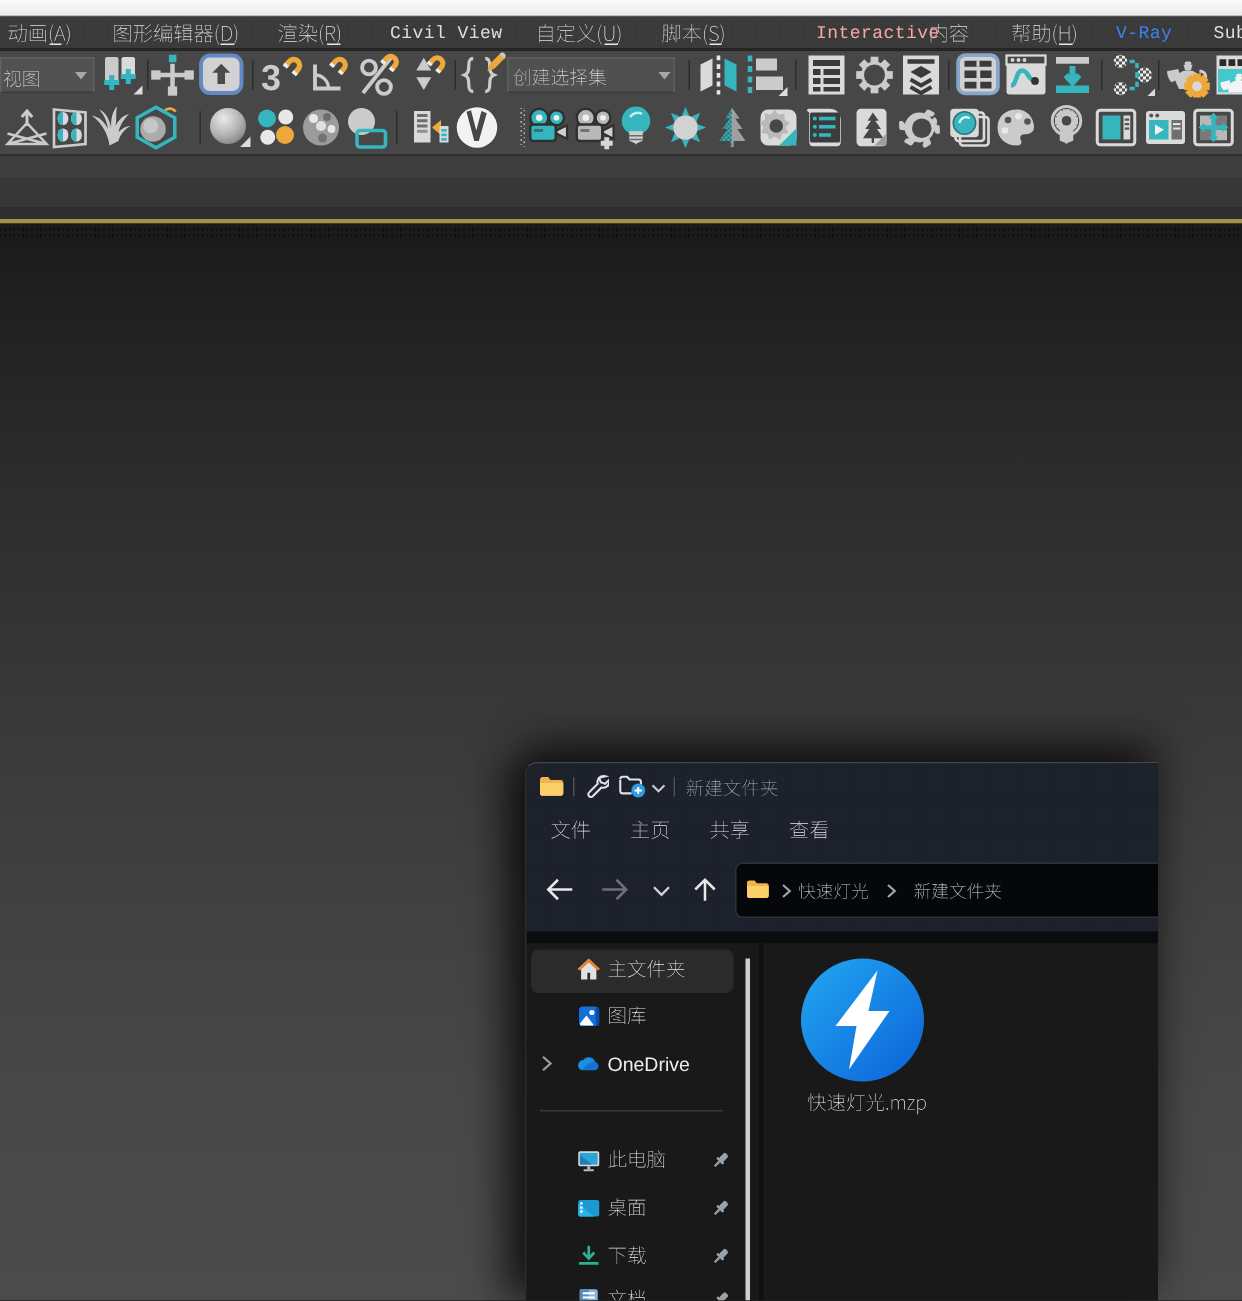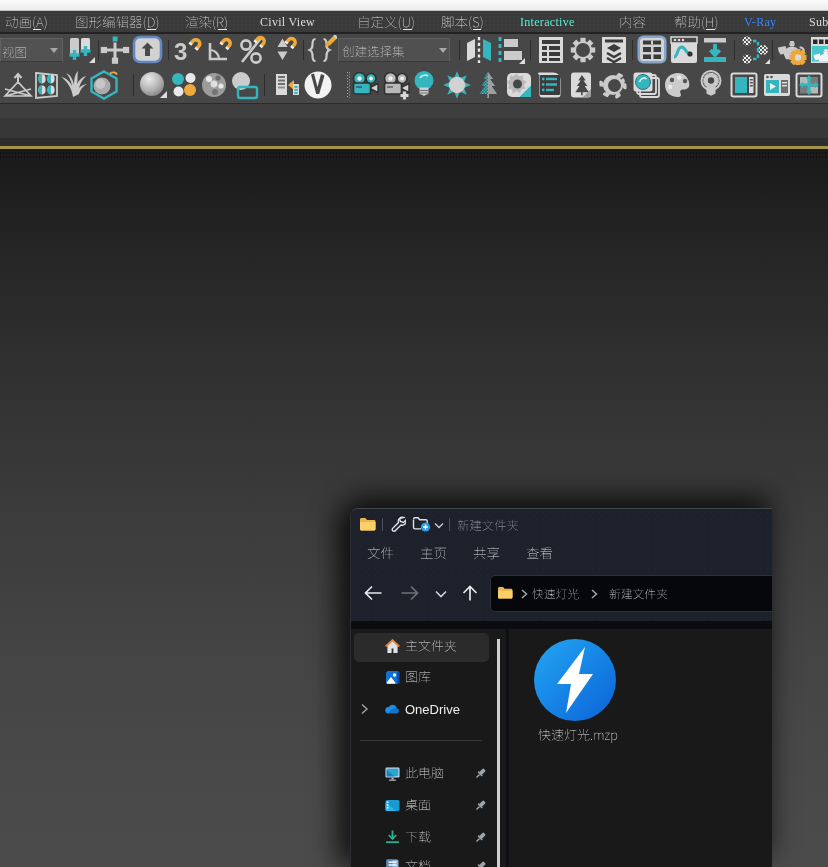--- a/index.html
+++ b/index.html
@@ -1,20 +1,20 @@
 <!DOCTYPE html>
 <html><head><meta charset="utf-8"><style>
 
 *{margin:0;padding:0;box-sizing:border-box}
 html,body{width:828px;height:867px;overflow:hidden;background:#222}
 body{font-family:"Liberation Sans",sans-serif}
 #root{position:relative;width:828px;height:867px;overflow:hidden}
 .abs{position:absolute}
 .sep1{position:absolute;width:1px;height:20px;top:40px;background:#2d2d2d}
-.mono{font-family:Liberation Serif, serif}
+.mono{font-family:Liberation Mono, monospace}
 
 </style></head><body>
 <div id="root">
 <div class="abs" style="left:0;top:0;width:828px;height:11px;background:linear-gradient(#fbfbfb,#ececec);border-bottom:1px solid #c0c0c0"></div>
 <div class="abs" style="left:0;top:11px;width:828px;height:22px;background:#3a3a3a;border-bottom:1px solid #232323;background-image:radial-gradient(rgba(255,255,255,.025) .7px,transparent 1px);background-size:4px 4px"></div>
 <svg class="abs" style="left:5px;top:12.8px" width="43" height="18.2" viewBox="0 -14.2 43 18.2">
       <path d="M6.9 -7.9H12.4V-7.5H6.9ZM12.3 -7.9H12.7Q12.7 -7.9 12.7 -7.9Q12.7 -7.8 12.7 -7.7Q12.7 -7.7 12.7 -7.6Q12.6 -5.5 12.5 -4.0Q12.4 -2.6 12.3 -1.7Q12.2 -0.8 12.1 -0.3Q12.0 0.2 11.8 0.4Q11.6 0.6 11.4 0.7Q11.2 0.8 10.9 0.8Q10.6 0.8 10.1 0.8Q9.6 0.8 9.0 0.7Q9.0 0.6 9.0 0.5Q8.9 0.4 8.9 0.3Q9.5 0.4 10.1 0.4Q10.7 0.4 10.9 0.4Q11.1 0.4 11.2 0.4Q11.3 0.3 11.4 0.2Q11.6 0.0 11.7 -0.5Q11.8 -0.9 11.9 -1.9Q12.0 -2.8 12.1 -4.2Q12.2 -5.7 12.3 -7.8ZM9.3 -11.0H9.7Q9.7 -9.7 9.6 -8.4Q9.6 -7.1 9.4 -5.7Q9.3 -4.4 9.0 -3.2Q8.7 -1.9 8.1 -0.9Q7.6 0.2 6.8 0.9Q6.7 0.9 6.7 0.9Q6.6 0.8 6.5 0.8Q6.5 0.7 6.4 0.7Q7.2 -0.0 7.8 -1.0Q8.3 -2.1 8.6 -3.3Q8.9 -4.5 9.1 -5.9Q9.2 -7.2 9.2 -8.5Q9.3 -9.8 9.3 -11.0ZM1.3 -10.0H6.5V-9.7H1.3ZM0.8 -6.8H6.7V-6.4H0.8ZM4.9 -4.8 5.2 -4.9Q5.5 -4.3 5.8 -3.5Q6.1 -2.8 6.3 -2.1Q6.6 -1.4 6.7 -0.9L6.3 -0.8Q6.2 -1.3 6.0 -2.0Q5.7 -2.7 5.4 -3.4Q5.1 -4.1 4.9 -4.8ZM1.2 -0.9V-1.3L1.5 -1.5L6.0 -2.3Q6.0 -2.2 6.0 -2.1Q6.0 -2.0 6.1 -1.9Q4.8 -1.7 3.9 -1.5Q3.1 -1.4 2.6 -1.3Q2.1 -1.2 1.8 -1.1Q1.5 -1.0 1.4 -1.0Q1.3 -0.9 1.2 -0.9ZM1.2 -0.9Q1.2 -1.0 1.2 -1.1Q1.1 -1.1 1.1 -1.2Q1.1 -1.3 1.1 -1.4Q1.2 -1.4 1.3 -1.7Q1.4 -1.9 1.6 -2.3Q1.7 -2.5 1.9 -3.0Q2.0 -3.4 2.2 -4.0Q2.4 -4.6 2.6 -5.3Q2.8 -6.0 2.9 -6.7L3.3 -6.5Q3.1 -5.6 2.8 -4.6Q2.6 -3.7 2.2 -2.8Q1.9 -1.9 1.6 -1.2V-1.2Q1.6 -1.2 1.5 -1.2Q1.4 -1.1 1.4 -1.1Q1.3 -1.1 1.2 -1.0Q1.2 -1.0 1.2 -0.9Z M15.1 -10.3H25.4V-9.9H15.1ZM20.0 -7.8H20.4V-2.2H20.0ZM17.3 -4.8V-2.3H23.1V-4.8ZM17.3 -7.5V-5.1H23.1V-7.5ZM16.9 -7.9H23.5V-1.9H16.9ZM25.2 -7.2H25.6V0.9H25.2ZM14.9 -7.0H15.3V-0.2H25.5V0.2H14.9Z M30.3 2.6Q29.4 1.1 28.9 -0.5Q28.3 -2.2 28.3 -4.1Q28.3 -6.1 28.9 -7.7Q29.4 -9.4 30.3 -10.9L30.6 -10.7Q29.7 -9.3 29.2 -7.6Q28.8 -5.9 28.8 -4.1Q28.8 -2.3 29.2 -0.7Q29.7 1.0 30.6 2.4Z M31.2 0.0 34.7 -9.8H35.1L38.6 0.0H38.1L36.1 -5.9Q35.7 -6.8 35.5 -7.6Q35.2 -8.4 34.9 -9.3H34.9Q34.6 -8.4 34.3 -7.6Q34.1 -6.8 33.8 -5.9L31.7 0.0ZM32.7 -3.5V-3.9H37.1V-3.5Z M39.5 2.6 39.2 2.4Q40.1 1.0 40.6 -0.7Q41.0 -2.3 41.0 -4.1Q41.0 -5.9 40.6 -7.6Q40.1 -9.3 39.2 -10.7L39.5 -10.9Q40.4 -9.4 41.0 -7.7Q41.5 -6.1 41.5 -4.1Q41.5 -2.2 41.0 -0.5Q40.4 1.1 39.5 2.6Z" fill="#e6e6e6"></path>
     </svg>
 <svg class="abs" style="left:75px;top:12.8px" width="84" height="18.2" viewBox="0 -14.2 84 18.2">
       <path d="M1.3 -10.5H12.2V0.9H11.8V-10.2H1.7V0.9H1.3ZM1.5 -0.1H12.1V0.3H1.5ZM5.3 -3.9 5.5 -4.2Q6.0 -4.1 6.6 -4.0Q7.2 -3.8 7.7 -3.6Q8.2 -3.4 8.5 -3.2L8.3 -2.9Q8.0 -3.1 7.5 -3.3Q7.0 -3.5 6.4 -3.6Q5.8 -3.8 5.3 -3.9ZM5.7 -9.6 6.1 -9.4Q5.7 -8.8 5.2 -8.2Q4.7 -7.6 4.1 -7.1Q3.6 -6.6 3.0 -6.2Q2.9 -6.3 2.9 -6.3Q2.8 -6.4 2.7 -6.4Q2.7 -6.5 2.6 -6.5Q3.5 -7.0 4.3 -7.9Q5.2 -8.7 5.7 -9.6ZM9.3 -8.5H9.4L9.5 -8.5L9.8 -8.4Q9.3 -7.5 8.4 -6.8Q7.6 -6.1 6.6 -5.6Q5.6 -5.1 4.6 -4.7Q3.6 -4.3 2.6 -4.1Q2.5 -4.1 2.5 -4.2Q2.5 -4.3 2.4 -4.3Q2.4 -4.4 2.3 -4.4Q3.3 -4.6 4.3 -5.0Q5.4 -5.3 6.3 -5.8Q7.3 -6.3 8.1 -7.0Q8.9 -7.6 9.3 -8.4ZM4.8 -8.0Q5.4 -7.1 6.4 -6.4Q7.4 -5.8 8.6 -5.3Q9.8 -4.8 11.1 -4.5Q11.1 -4.5 11.0 -4.4Q10.9 -4.3 10.9 -4.2Q9.6 -4.5 8.4 -5.0Q7.1 -5.5 6.1 -6.2Q5.1 -6.9 4.4 -7.8ZM5.0 -8.5H9.5V-8.1H4.8ZM3.8 -2.2 4.0 -2.6Q4.7 -2.5 5.5 -2.3Q6.2 -2.2 7.0 -2.0Q7.7 -1.9 8.4 -1.7Q9.0 -1.5 9.5 -1.4L9.3 -1.0Q8.7 -1.2 7.7 -1.5Q6.8 -1.7 5.8 -1.9Q4.8 -2.1 3.8 -2.2Z M14.4 -10.3H21.2V-9.9H14.4ZM14.2 -5.9H21.4V-5.5H14.2ZM19.4 -10.2H19.8V0.9H19.4ZM16.2 -10.2H16.6V-6.1Q16.6 -4.8 16.4 -3.6Q16.3 -2.3 15.9 -1.2Q15.5 -0.0 14.6 1.0Q14.5 1.0 14.5 0.9Q14.4 0.9 14.3 0.8Q14.3 0.8 14.2 0.8Q15.1 -0.2 15.5 -1.4Q15.9 -2.5 16.0 -3.7Q16.2 -4.9 16.2 -6.1ZM25.2 -11.0 25.6 -10.8Q25.1 -10.2 24.5 -9.7Q23.8 -9.1 23.1 -8.6Q22.4 -8.1 21.7 -7.7Q21.6 -7.8 21.6 -7.9Q21.5 -8.0 21.4 -8.0Q22.1 -8.4 22.8 -8.8Q23.5 -9.3 24.1 -9.9Q24.8 -10.4 25.2 -11.0ZM25.7 -7.2 26.1 -7.1Q25.6 -6.5 24.9 -5.8Q24.1 -5.2 23.3 -4.7Q22.5 -4.1 21.8 -3.8Q21.7 -3.8 21.6 -3.9Q21.6 -4.0 21.5 -4.0Q22.2 -4.4 23.0 -4.9Q23.8 -5.5 24.5 -6.1Q25.2 -6.7 25.7 -7.2ZM26.1 -3.5 26.5 -3.4Q25.9 -2.5 25.1 -1.7Q24.2 -0.9 23.2 -0.2Q22.2 0.5 21.1 1.0Q21.0 0.9 20.9 0.8Q20.9 0.7 20.8 0.6Q21.9 0.2 22.9 -0.4Q23.9 -1.1 24.7 -1.9Q25.6 -2.7 26.1 -3.5Z M27.9 -2.6Q27.9 -2.7 27.9 -2.8Q27.9 -2.9 27.8 -2.9Q27.8 -3.0 27.8 -3.1Q28.0 -3.1 28.2 -3.4Q28.4 -3.6 28.7 -4.0Q28.8 -4.2 29.2 -4.6Q29.5 -5.1 29.8 -5.6Q30.2 -6.2 30.6 -6.9Q31.0 -7.6 31.3 -8.3L31.8 -8.1Q31.2 -7.1 30.7 -6.2Q30.1 -5.3 29.5 -4.4Q28.9 -3.6 28.3 -2.9V-2.9Q28.3 -2.9 28.3 -2.9Q28.2 -2.9 28.1 -2.8Q28.0 -2.8 28.0 -2.7Q27.9 -2.7 27.9 -2.6ZM27.9 -2.6V-3.0L28.2 -3.2L31.5 -3.9Q31.5 -3.8 31.5 -3.7Q31.5 -3.6 31.5 -3.5Q30.4 -3.3 29.7 -3.1Q29.0 -3.0 28.7 -2.9Q28.3 -2.8 28.2 -2.7Q28.0 -2.7 27.9 -2.6ZM27.9 -5.8Q27.8 -5.9 27.8 -6.0Q27.8 -6.1 27.8 -6.1Q27.7 -6.2 27.7 -6.3Q27.9 -6.3 28.0 -6.6Q28.2 -6.8 28.4 -7.2Q28.5 -7.3 28.7 -7.7Q29.0 -8.2 29.3 -8.7Q29.5 -9.3 29.8 -9.9Q30.1 -10.5 30.3 -11.2L30.7 -11.0Q30.4 -10.1 30.0 -9.2Q29.6 -8.4 29.1 -7.6Q28.7 -6.8 28.2 -6.1V-6.1Q28.2 -6.1 28.2 -6.1Q28.1 -6.1 28.0 -6.0Q28.0 -6.0 27.9 -5.9Q27.9 -5.9 27.9 -5.8ZM27.9 -5.8V-6.2L28.1 -6.4L30.6 -6.7Q30.6 -6.6 30.6 -6.5Q30.6 -6.4 30.6 -6.3Q29.8 -6.2 29.2 -6.1Q28.7 -6.0 28.4 -6.0Q28.2 -5.9 28.0 -5.9Q27.9 -5.9 27.9 -5.8ZM27.7 -0.5Q28.5 -0.8 29.5 -1.1Q30.5 -1.5 31.6 -1.9L31.7 -1.5Q30.6 -1.1 29.6 -0.8Q28.6 -0.4 27.8 -0.1ZM35.4 -5.1H35.8V0.5H35.4ZM37.2 -5.1H37.5V0.5H37.2ZM39.0 -5.4H39.4V0.4Q39.4 0.5 39.3 0.6Q39.3 0.7 39.1 0.8Q39.0 0.9 38.8 0.9Q38.5 0.9 38.1 0.9Q38.1 0.8 38.1 0.7Q38.0 0.6 38.0 0.5Q38.3 0.5 38.5 0.5Q38.7 0.5 38.8 0.5Q39.0 0.5 39.0 0.4ZM32.8 -9.7H33.1V-6.8Q33.1 -6.0 33.1 -5.0Q33.0 -4.1 32.9 -3.1Q32.8 -2.1 32.5 -1.1Q32.2 -0.2 31.8 0.7Q31.8 0.6 31.7 0.6Q31.6 0.6 31.6 0.5Q31.5 0.5 31.5 0.4Q31.9 -0.4 32.2 -1.3Q32.4 -2.2 32.5 -3.2Q32.7 -4.2 32.7 -5.1Q32.8 -6.0 32.8 -6.8ZM33.0 -9.7H39.3V-6.9H33.0V-7.3H38.9V-9.3H33.0ZM33.4 -5.4H39.2V-5.0H33.8V0.9H33.4ZM33.7 -2.5H39.2V-2.1H33.7ZM35.4 -11.2 35.7 -11.3Q36.0 -10.9 36.2 -10.4Q36.4 -9.9 36.5 -9.6L36.2 -9.4Q36.1 -9.8 35.9 -10.3Q35.6 -10.8 35.4 -11.2Z M41.3 -9.5H46.0V-9.1H41.3ZM44.0 -7.6H44.4V0.9H44.0ZM41.2 -2.0Q41.8 -2.1 42.7 -2.3Q43.5 -2.5 44.4 -2.7Q45.4 -2.9 46.3 -3.1L46.3 -2.7Q45.0 -2.4 43.7 -2.1Q42.3 -1.8 41.3 -1.6ZM41.7 -4.8Q41.7 -4.8 41.7 -4.9Q41.6 -5.0 41.6 -5.1Q41.6 -5.1 41.6 -5.2Q41.7 -5.2 41.8 -5.5Q42.0 -5.9 42.1 -6.3Q42.2 -6.5 42.4 -7.0Q42.6 -7.5 42.7 -8.2Q42.9 -8.9 43.1 -9.7Q43.3 -10.4 43.4 -11.2L43.8 -11.1Q43.6 -10.0 43.4 -9.0Q43.1 -7.9 42.7 -6.9Q42.4 -5.9 42.1 -5.1V-5.1Q42.1 -5.1 42.0 -5.0Q42.0 -5.0 41.9 -5.0Q41.8 -4.9 41.8 -4.9Q41.7 -4.8 41.7 -4.8ZM41.7 -4.8V-5.2L42.1 -5.3H46.0V-4.9H42.6Q42.3 -4.9 42.0 -4.9Q41.8 -4.8 41.7 -4.8ZM52.0 -7.0H52.4V1.0H52.0ZM47.6 -10.4V-8.5H52.0V-10.4ZM47.2 -10.7H52.4V-8.1H47.2ZM46.3 -7.0H53.3V-6.6H46.3ZM47.6 -5.1H52.1V-4.7H47.6ZM47.6 -3.0H52.2V-2.6H47.6ZM47.4 -7.0H47.8V-0.6L47.4 -0.6ZM46.0 -0.7Q46.8 -0.8 48.0 -0.9Q49.2 -0.9 50.6 -1.0Q52.0 -1.1 53.4 -1.2L53.4 -0.9Q52.0 -0.8 50.7 -0.7Q49.3 -0.6 48.1 -0.5Q47.0 -0.4 46.0 -0.3Z M56.2 -10.2V-7.6H59.3V-10.2ZM55.8 -10.6H59.7V-7.2H55.8ZM62.0 -10.2V-7.6H65.3V-10.2ZM61.7 -10.6H65.7V-7.2H61.7ZM54.8 -5.5H66.7V-5.1H54.8ZM56.0 0.1H59.6V0.5H56.0ZM61.8 0.1H65.5V0.5H61.8ZM62.2 -5.4Q62.7 -4.9 63.5 -4.4Q64.2 -3.8 65.1 -3.5Q66.0 -3.1 66.9 -2.9Q66.9 -2.8 66.8 -2.8Q66.8 -2.7 66.7 -2.6Q66.7 -2.6 66.6 -2.5Q65.8 -2.8 64.9 -3.2Q63.9 -3.6 63.2 -4.1Q62.4 -4.7 61.9 -5.3ZM55.8 -3.1H59.7V0.9H59.3V-2.7H56.2V0.9H55.8ZM61.7 -3.1H65.7V0.9H65.3V-2.7H62.1V0.9H61.7ZM60.2 -7.2 60.7 -7.1Q60.3 -6.2 59.5 -5.3Q58.7 -4.4 57.5 -3.6Q56.3 -2.8 54.8 -2.3Q54.8 -2.3 54.7 -2.4Q54.7 -2.4 54.7 -2.5Q54.6 -2.5 54.6 -2.6Q56.1 -3.1 57.2 -3.9Q58.3 -4.7 59.1 -5.5Q59.9 -6.4 60.2 -7.2ZM62.4 -6.6 62.6 -6.9Q63.1 -6.7 63.7 -6.4Q64.3 -6.1 64.6 -5.9L64.4 -5.5Q64.0 -5.8 63.5 -6.1Q62.9 -6.4 62.4 -6.6Z M70.8 2.6Q69.9 1.1 69.4 -0.5Q68.8 -2.2 68.8 -4.1Q68.8 -6.1 69.4 -7.7Q69.9 -9.4 70.8 -10.9L71.1 -10.7Q70.2 -9.3 69.7 -7.6Q69.3 -5.9 69.3 -4.1Q69.3 -2.3 69.7 -0.7Q70.2 1.0 71.1 2.4Z M73.0 0.0V-9.8H75.2Q76.7 -9.8 77.7 -9.2Q78.7 -8.6 79.2 -7.5Q79.6 -6.4 79.6 -4.9Q79.6 -3.5 79.2 -2.4Q78.7 -1.2 77.7 -0.6Q76.7 0.0 75.2 0.0ZM73.5 -0.4H75.2Q76.5 -0.4 77.4 -1.0Q78.3 -1.6 78.7 -2.6Q79.1 -3.6 79.1 -4.9Q79.1 -6.2 78.7 -7.2Q78.3 -8.2 77.4 -8.8Q76.5 -9.4 75.2 -9.4H73.5Z M81.2 2.6 80.9 2.4Q81.8 1.0 82.3 -0.7Q82.7 -2.3 82.7 -4.1Q82.7 -5.9 82.3 -7.6Q81.8 -9.3 80.9 -10.7L81.2 -10.9Q82.1 -9.4 82.6 -7.7Q83.2 -6.1 83.2 -4.1Q83.2 -2.2 82.6 -0.5Q82.1 1.1 81.2 2.6Z" fill="#e6e6e6"></path>
@@ -28,21 +28,21 @@
 <svg class="abs" style="left:441px;top:12.8px" width="43" height="18.2" viewBox="0 -14.2 43 18.2">
       <path d="M1.6 -10.7H4.0V-10.3H1.6ZM1.6 -7.4H4.0V-7.0H1.6ZM1.5 -4.1H4.0V-3.7H1.5ZM1.4 -10.7H1.8V-5.9Q1.8 -5.1 1.7 -4.3Q1.7 -3.4 1.6 -2.5Q1.5 -1.6 1.3 -0.7Q1.2 0.2 0.9 0.9Q0.8 0.9 0.8 0.9Q0.7 0.8 0.6 0.8Q0.6 0.8 0.5 0.7Q0.9 -0.2 1.1 -1.4Q1.3 -2.6 1.3 -3.7Q1.4 -4.9 1.4 -5.9ZM3.8 -10.7H4.2V0.2Q4.2 0.5 4.2 0.6Q4.1 0.7 3.9 0.8Q3.7 0.8 3.4 0.8Q3.1 0.9 2.5 0.8Q2.4 0.8 2.4 0.7Q2.3 0.5 2.3 0.4Q2.8 0.5 3.1 0.5Q3.5 0.5 3.6 0.4Q3.8 0.4 3.8 0.2ZM11.9 -10.4H12.3V-1.9Q12.3 -1.7 12.2 -1.6Q12.2 -1.4 12.0 -1.4Q11.8 -1.3 11.5 -1.3Q11.1 -1.3 10.6 -1.3Q10.6 -1.4 10.5 -1.5Q10.5 -1.6 10.4 -1.7Q10.9 -1.7 11.2 -1.7Q11.6 -1.7 11.7 -1.7Q11.9 -1.7 11.9 -1.9ZM9.5 -10.4H12.2V-10.0H9.9V0.9H9.5ZM5.0 -8.7H8.7V-8.3H5.0ZM4.8 -5.7H8.9V-5.3H4.8ZM6.7 -11.2H7.1V-5.5H6.7ZM7.5 -3.8 7.8 -3.9Q8.1 -3.4 8.3 -2.7Q8.5 -2.1 8.7 -1.5Q8.8 -0.9 8.9 -0.5L8.5 -0.4Q8.4 -0.8 8.3 -1.4Q8.1 -2.0 7.9 -2.6Q7.7 -3.3 7.5 -3.8ZM5.1 -0.6V-1.0L5.4 -1.1L8.4 -1.6Q8.4 -1.6 8.4 -1.5Q8.4 -1.4 8.4 -1.3Q7.4 -1.1 6.7 -1.0Q6.1 -0.9 5.8 -0.8Q5.4 -0.7 5.3 -0.7Q5.1 -0.6 5.1 -0.6ZM5.1 -0.6Q5.1 -0.6 5.0 -0.7Q5.0 -0.8 5.0 -0.9Q5.0 -1.0 4.9 -1.0Q5.1 -1.1 5.2 -1.3Q5.3 -1.5 5.4 -1.9Q5.5 -2.1 5.8 -2.7Q6.0 -3.3 6.2 -4.1Q6.4 -4.9 6.6 -5.7L7.0 -5.5Q6.8 -4.7 6.5 -3.8Q6.3 -3.0 6.0 -2.3Q5.7 -1.5 5.4 -0.9V-0.9Q5.4 -0.9 5.4 -0.9Q5.3 -0.8 5.3 -0.8Q5.2 -0.7 5.1 -0.7Q5.1 -0.6 5.1 -0.6Z M14.5 -8.1H26.1V-7.7H14.5ZM16.6 -2.2H23.9V-1.8H16.6ZM20.0 -11.2H20.4V0.9H20.0ZM19.4 -8.1 19.8 -7.9Q19.2 -6.5 18.4 -5.3Q17.6 -4.0 16.5 -3.0Q15.5 -2.0 14.5 -1.3Q14.5 -1.4 14.4 -1.4Q14.4 -1.5 14.3 -1.6Q14.2 -1.6 14.2 -1.6Q15.2 -2.2 16.2 -3.2Q17.2 -4.2 18.1 -5.5Q18.9 -6.7 19.4 -8.1ZM21.0 -8.0Q21.5 -6.7 22.4 -5.4Q23.2 -4.2 24.3 -3.2Q25.3 -2.2 26.4 -1.7Q26.4 -1.6 26.3 -1.6Q26.3 -1.5 26.2 -1.5Q26.2 -1.4 26.1 -1.3Q25.0 -1.9 24.0 -2.9Q22.9 -4.0 22.1 -5.2Q21.2 -6.5 20.7 -7.9Z M30.3 2.6Q29.4 1.1 28.9 -0.5Q28.3 -2.2 28.3 -4.1Q28.3 -6.1 28.9 -7.7Q29.4 -9.4 30.3 -10.9L30.6 -10.7Q29.7 -9.3 29.2 -7.6Q28.8 -5.9 28.8 -4.1Q28.8 -2.3 29.2 -0.7Q29.7 1.0 30.6 2.4Z M35.0 0.2Q33.9 0.2 33.1 -0.2Q32.3 -0.7 31.8 -1.3L32.1 -1.7Q32.6 -1.0 33.4 -0.7Q34.1 -0.3 35.0 -0.3Q36.2 -0.3 36.9 -0.9Q37.6 -1.5 37.6 -2.4Q37.6 -3.0 37.3 -3.4Q37.1 -3.8 36.7 -4.1Q36.3 -4.3 35.8 -4.5L34.3 -5.2Q33.9 -5.4 33.4 -5.7Q32.9 -6.0 32.6 -6.4Q32.3 -6.9 32.3 -7.6Q32.3 -8.3 32.6 -8.9Q33.0 -9.4 33.6 -9.7Q34.3 -10.0 35.1 -10.0Q36.0 -10.0 36.6 -9.6Q37.3 -9.3 37.7 -8.8L37.4 -8.5Q37.0 -8.9 36.4 -9.2Q35.8 -9.5 35.1 -9.5Q34.0 -9.5 33.4 -9.0Q32.8 -8.5 32.8 -7.7Q32.8 -7.1 33.1 -6.7Q33.4 -6.3 33.8 -6.1Q34.2 -5.8 34.5 -5.7L36.0 -5.0Q36.6 -4.8 37.0 -4.4Q37.5 -4.1 37.8 -3.7Q38.1 -3.2 38.1 -2.4Q38.1 -1.7 37.7 -1.1Q37.3 -0.5 36.6 -0.2Q36.0 0.2 35.0 0.2Z M39.5 2.6 39.2 2.4Q40.1 1.0 40.5 -0.7Q41.0 -2.3 41.0 -4.1Q41.0 -5.9 40.5 -7.6Q40.1 -9.3 39.2 -10.7L39.5 -10.9Q40.4 -9.4 40.9 -7.7Q41.4 -6.1 41.4 -4.1Q41.4 -2.2 40.9 -0.5Q40.4 1.1 39.5 2.6Z" fill="#e6e6e6"></path>
     </svg>
 <svg class="abs" style="left:619px;top:12.8px" width="27" height="18.2" viewBox="0 -14.2 27 18.2">
       <path d="M6.3 -6.3 6.6 -6.5Q7.2 -6.0 7.8 -5.4Q8.4 -4.8 9.0 -4.3Q9.6 -3.7 10.1 -3.2Q10.6 -2.6 10.9 -2.2L10.6 -2.0Q10.3 -2.4 9.8 -2.9Q9.3 -3.5 8.7 -4.0Q8.1 -4.6 7.5 -5.2Q6.9 -5.8 6.3 -6.3ZM6.6 -11.2H7.0V-9.2Q7.0 -8.5 6.9 -7.8Q6.8 -7.1 6.6 -6.4Q6.4 -5.6 6.0 -4.8Q5.6 -4.1 4.8 -3.3Q4.0 -2.6 2.9 -1.9Q2.8 -2.0 2.8 -2.0Q2.8 -2.1 2.7 -2.1Q2.6 -2.2 2.6 -2.2Q3.7 -2.9 4.5 -3.6Q5.2 -4.3 5.6 -5.0Q6.1 -5.8 6.3 -6.5Q6.5 -7.2 6.5 -7.9Q6.6 -8.6 6.6 -9.2ZM1.5 -8.8H11.9V-8.4H1.9V1.0H1.5ZM11.7 -8.8H12.0V0.1Q12.0 0.5 11.9 0.6Q11.8 0.8 11.6 0.9Q11.3 0.9 10.7 0.9Q10.1 0.9 9.1 0.9Q9.1 0.9 9.1 0.8Q9.1 0.7 9.0 0.6Q9.0 0.5 9.0 0.5Q9.5 0.5 10.0 0.5Q10.5 0.5 10.8 0.5Q11.2 0.5 11.3 0.5Q11.5 0.5 11.6 0.4Q11.7 0.3 11.7 0.1Z M18.2 -8.4 18.5 -8.3Q18.1 -7.7 17.5 -7.2Q16.9 -6.6 16.2 -6.2Q15.6 -5.7 15.0 -5.3Q15.0 -5.4 14.9 -5.4Q14.8 -5.5 14.8 -5.5Q14.7 -5.6 14.7 -5.6Q15.6 -6.2 16.6 -6.9Q17.5 -7.6 18.2 -8.4ZM21.8 -8.2 22.0 -8.4Q22.7 -8.0 23.4 -7.5Q24.1 -7.0 24.7 -6.5Q25.3 -6.0 25.7 -5.7L25.4 -5.3Q25.1 -5.8 24.4 -6.3Q23.8 -6.8 23.1 -7.3Q22.4 -7.8 21.8 -8.2ZM16.6 -3.4H23.9V0.9H23.5V-3.1H17.0V1.0H16.6ZM16.8 0.0H23.7V0.4H16.8ZM14.8 -9.8H25.7V-7.8H25.3V-9.4H15.2V-7.8H14.8ZM19.6 -11.1 20.0 -11.2Q20.2 -10.9 20.5 -10.5Q20.7 -10.0 20.8 -9.7L20.5 -9.6Q20.4 -9.9 20.1 -10.3Q19.9 -10.8 19.6 -11.1ZM20.4 -7.3 20.7 -7.1Q20.1 -6.1 19.1 -5.2Q18.1 -4.3 16.9 -3.5Q15.7 -2.7 14.4 -2.2Q14.4 -2.2 14.3 -2.3Q14.2 -2.4 14.1 -2.5Q15.4 -3.0 16.6 -3.8Q17.7 -4.5 18.7 -5.4Q19.7 -6.3 20.4 -7.3ZM20.4 -6.9Q21.5 -5.4 23.1 -4.4Q24.6 -3.4 26.3 -2.7Q26.2 -2.6 26.1 -2.5Q26.1 -2.4 26.0 -2.3Q24.8 -2.9 23.8 -3.5Q22.7 -4.1 21.8 -4.9Q20.9 -5.7 20.0 -6.7Z" fill="#e6e6e6"></path>
     </svg>
 <svg class="abs" style="left:674px;top:12.8px" width="44" height="18.2" viewBox="0 -14.2 44 18.2">
       <path d="M1.1 -10.0H7.2V-9.6H1.1ZM0.8 -6.4H7.4V-6.0H0.8ZM1.4 -8.2H7.0V-7.8H1.4ZM8.1 -10.6H12.1V-10.2H8.5V-4.0H8.1ZM11.9 -10.6H12.0L12.1 -10.6L12.4 -10.4Q11.9 -9.9 11.4 -9.3Q10.9 -8.7 10.5 -8.1Q11.4 -7.6 11.8 -7.1Q12.2 -6.6 12.2 -6.1Q12.2 -5.7 12.1 -5.5Q11.9 -5.3 11.7 -5.1Q11.5 -5.1 11.3 -5.0Q11.1 -5.0 10.9 -4.9Q10.5 -4.9 10.1 -4.9Q9.6 -4.9 9.2 -5.0Q9.2 -5.0 9.2 -5.1Q9.1 -5.2 9.1 -5.3Q9.6 -5.3 10.1 -5.3Q10.5 -5.3 10.9 -5.3Q11.0 -5.3 11.2 -5.3Q11.3 -5.4 11.5 -5.4Q11.9 -5.6 11.9 -6.1Q11.9 -6.5 11.4 -7.0Q11.0 -7.5 10.0 -8.1Q10.4 -8.5 10.7 -8.9Q11.1 -9.4 11.4 -9.8Q11.7 -10.2 11.9 -10.5ZM4.1 -11.2H4.5V-7.9Q4.5 -7.6 4.4 -7.1Q4.3 -6.5 4.0 -5.9Q3.7 -5.3 3.1 -4.7Q2.5 -4.1 1.5 -3.7Q1.4 -3.7 1.4 -3.8Q1.3 -3.9 1.2 -4.0Q2.2 -4.4 2.7 -4.9Q3.3 -5.4 3.6 -6.0Q3.9 -6.5 4.0 -7.0Q4.1 -7.5 4.1 -7.9ZM6.5 -4.5H6.9V0.9H6.5ZM2.3 -3.4H11.2V-3.0H2.6V0.2H2.3ZM11.1 -3.4H11.5V-0.5Q11.5 -0.3 11.4 -0.1Q11.3 0.0 11.1 0.1Q10.9 0.1 10.3 0.1Q9.8 0.1 8.9 0.1Q8.8 0.1 8.8 -0.0Q8.7 -0.1 8.7 -0.2Q9.2 -0.2 9.7 -0.2Q10.1 -0.2 10.4 -0.2Q10.7 -0.2 10.8 -0.2Q11.0 -0.2 11.0 -0.3Q11.1 -0.3 11.1 -0.5Z M19.7 -8.0H25.8V-7.6H19.7ZM25.5 -8.0H25.9Q25.9 -8.0 25.9 -7.9Q25.9 -7.9 25.9 -7.8Q25.9 -7.7 25.9 -7.7Q25.9 -5.5 25.8 -4.0Q25.8 -2.5 25.7 -1.6Q25.6 -0.7 25.5 -0.2Q25.4 0.3 25.2 0.5Q25.0 0.7 24.8 0.8Q24.7 0.9 24.4 0.9Q24.1 0.9 23.6 0.9Q23.0 0.9 22.5 0.8Q22.5 0.7 22.4 0.6Q22.4 0.5 22.3 0.4Q23.0 0.5 23.6 0.5Q24.1 0.5 24.3 0.5Q24.5 0.5 24.6 0.5Q24.7 0.4 24.8 0.3Q25.0 0.1 25.1 -0.3Q25.2 -0.8 25.3 -1.8Q25.4 -2.7 25.4 -4.2Q25.5 -5.7 25.5 -7.9ZM22.4 -11.2H22.8Q22.8 -9.8 22.8 -8.4Q22.7 -6.9 22.6 -5.6Q22.4 -4.2 22.0 -3.0Q21.6 -1.8 20.8 -0.7Q20.1 0.3 18.9 1.0Q18.9 0.9 18.8 0.8Q18.6 0.8 18.6 0.7Q19.7 0.0 20.5 -1.0Q21.2 -1.9 21.6 -3.2Q22.0 -4.4 22.2 -5.7Q22.4 -7.0 22.4 -8.5Q22.4 -9.9 22.4 -11.2ZM15.1 -10.5H19.2V-1.7H18.8V-10.1H15.5V-0.8H15.1ZM14.1 -0.8Q14.8 -0.9 15.8 -1.2Q16.8 -1.4 17.9 -1.6Q19.0 -1.8 20.1 -2.1L20.1 -1.7Q19.0 -1.5 18.0 -1.2Q16.9 -1.0 15.9 -0.8Q15.0 -0.6 14.2 -0.4ZM15.3 -7.5H18.9V-7.1H15.3ZM15.3 -4.5H18.9V-4.1H15.3Z M30.3 2.6Q29.4 1.1 28.9 -0.5Q28.3 -2.2 28.3 -4.1Q28.3 -6.1 28.9 -7.7Q29.4 -9.4 30.3 -10.9L30.6 -10.7Q29.7 -9.3 29.2 -7.6Q28.8 -5.9 28.8 -4.1Q28.8 -2.3 29.2 -0.7Q29.7 1.0 30.6 2.4Z M32.5 0.0V-9.8H33.0V-5.5H38.5V-9.8H39.0V0.0H38.5V-5.0H33.0V0.0Z M41.2 2.6 40.9 2.4Q41.8 1.0 42.3 -0.7Q42.7 -2.3 42.7 -4.1Q42.7 -5.9 42.3 -7.6Q41.8 -9.3 40.9 -10.7L41.2 -10.9Q42.1 -9.4 42.6 -7.7Q43.2 -6.1 43.2 -4.1Q43.2 -2.2 42.6 -0.5Q42.1 1.1 41.2 2.6Z" fill="#e6e6e6"></path>
     </svg>
 <div class="abs mono" style="left:260px;top:15px;font-size:12px;color:#dedede;white-space:nowrap;letter-spacing:.3px">Civil View</div>
-<div class="abs mono" style="left:520px;top:15px;font-size:12px;color:#5eead4;white-space:nowrap;letter-spacing:.3px">Interactive</div>
+<div class="abs mono" style="left:544px;top:15px;font-size:12px;color:#fca5a5;white-space:nowrap;letter-spacing:.3px">Interactive</div>
 <div class="abs mono" style="left:744px;top:15px;font-size:12px;color:#3b82f6;white-space:nowrap;letter-spacing:.3px">V-Ray</div>
 <div class="abs mono" style="left:809px;top:15px;font-size:12px;color:#dedede;white-space:nowrap;letter-spacing:.3px">Sub</div>
 <div class="abs" style="left:33px;top:29px;width:8px;height:1px;background:#e6e6e6"></div>
 <div class="abs" style="left:147px;top:29px;width:9px;height:1px;background:#e6e6e6"></div>
 <div class="abs" style="left:218px;top:29px;width:9px;height:1px;background:#e6e6e6"></div>
 <div class="abs" style="left:403px;top:29px;width:9px;height:1px;background:#e6e6e6"></div>
 <div class="abs" style="left:473px;top:29px;width:8px;height:1px;background:#e6e6e6"></div>
 <div class="abs" style="left:706px;top:29px;width:9px;height:1px;background:#e6e6e6"></div>
 <div class="abs" style="left:0;top:34px;width:828px;height:69px;background:#474747"></div>
 <div class="abs" style="left:0;top:103px;width:828px;height:15px;background:#3e3e3e;border-top:1px solid #2b2b2b"></div>

